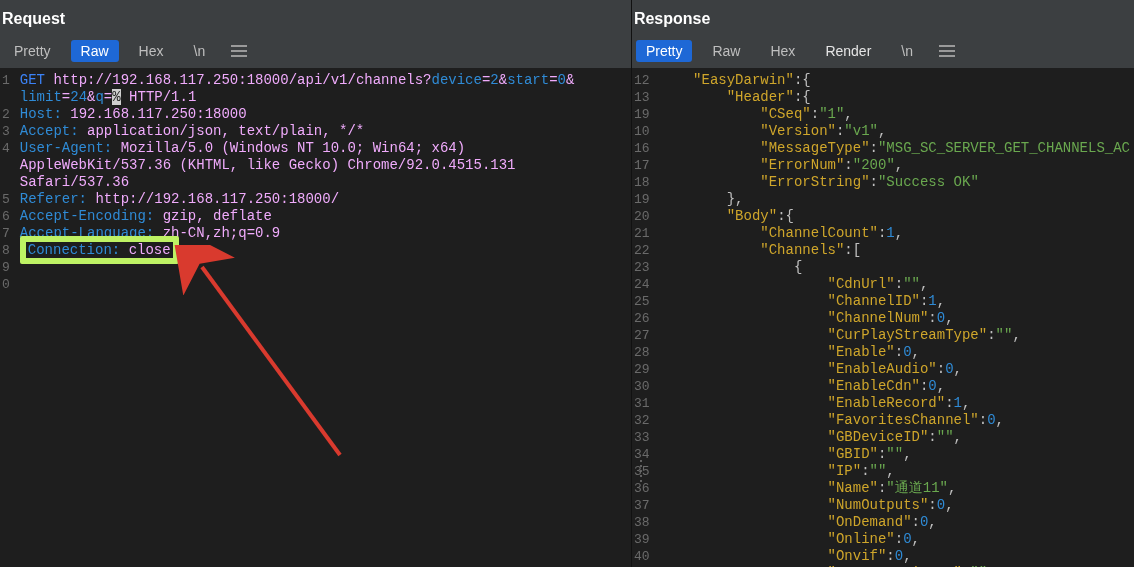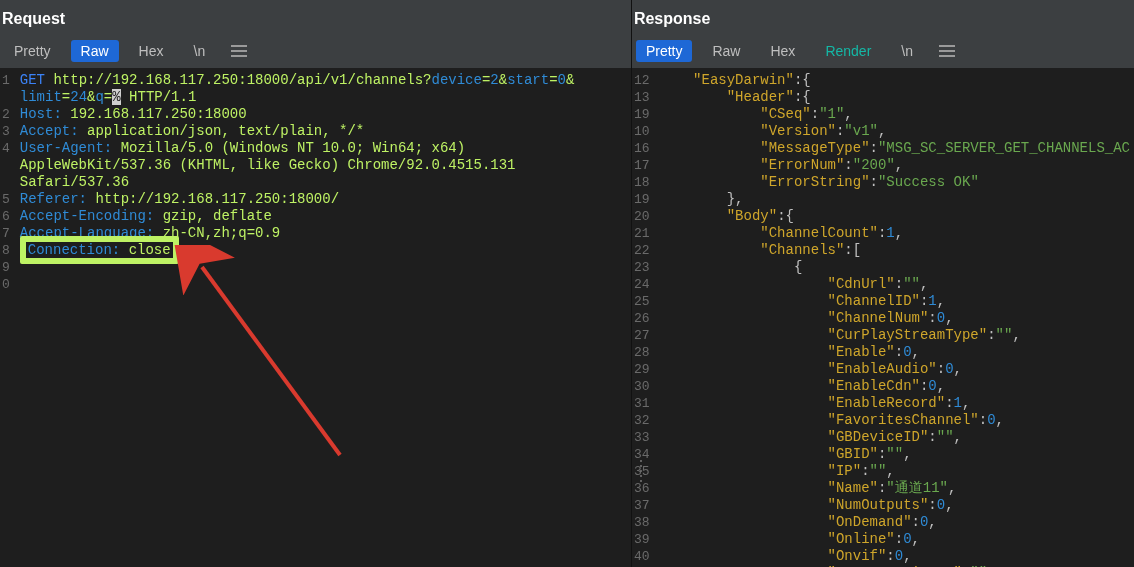--- a/index.html
+++ b/index.html
@@ -21,21 +21,21 @@
   .toolbar {
     display:flex; align-items:center; gap:10px;
     background:#3c3f41;
     padding:4px 4px 6px 4px;
   }
   .tbtn {
     color:#bfbfbf; font-size:14px; padding:3px 10px;
     border-radius:3px; cursor:pointer;
   }
   .tbtn.active { background:#1e68d6; color:#fff; }
-  .tbtn.disabled { color:#14b8a6; }
+  .tbtn.disabled { color:#e5e5e5; }
   .burger {
     display:flex; flex-direction:column; gap:3px; padding:4px 6px;
     cursor:pointer;
   }
   .burger span { width:16px; height:2px; background:#9a9a9a; }
   .code-area {
     flex:1; overflow:hidden;
     background:#1e1e1e;
     display:flex;
     font-family:Menlo,Consolas,"Courier New",monospace;
@@ -44,21 +44,21 @@
   .gutter {
     background:#1e1e1e; color:#6a6a6a;
     text-align:right; padding:4px 4px 0 2px; user-select:none;
     font-size:13px;
   }
   .gutter div { height:17px; }
   .code { padding:4px 4px 0 6px; white-space:pre; }
   .code .line { height:17px; }
   .c-plain { color:#3b82f6; }
   .c-blue { color:#2f8bd6; }
-  .c-green { color:#bef264; }
+  .c-green { color:#f0abfc; }
   .c-yellow { color:#cfa62b; }
   .c-str2 { color:#6aa84f; }
   .c-punc { color:#c0c0c0; }
   .c-dark { color:#9b9b9b; }
   .hl-box {
     border:6px solid #bef264; padding:0 2px; border-radius:2px;
   }
   .cursor { background:#cfcfcf; color:#1e1e1e; }
   .arrow-wrap { position:absolute; left:120px; top:245px; pointer-events:none; }
   .splitter {

